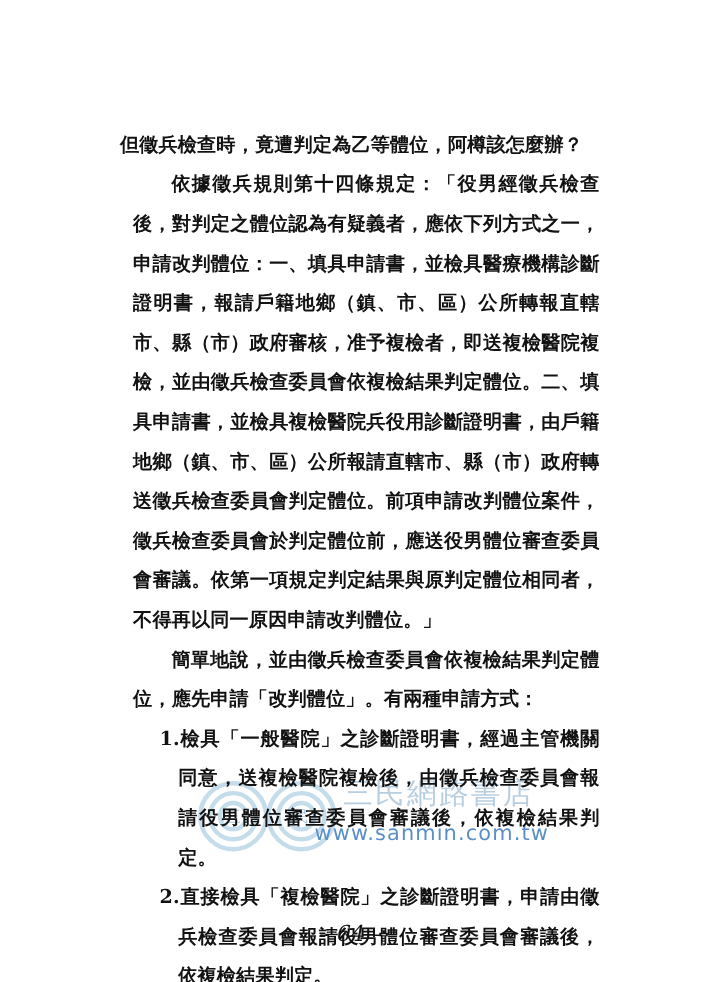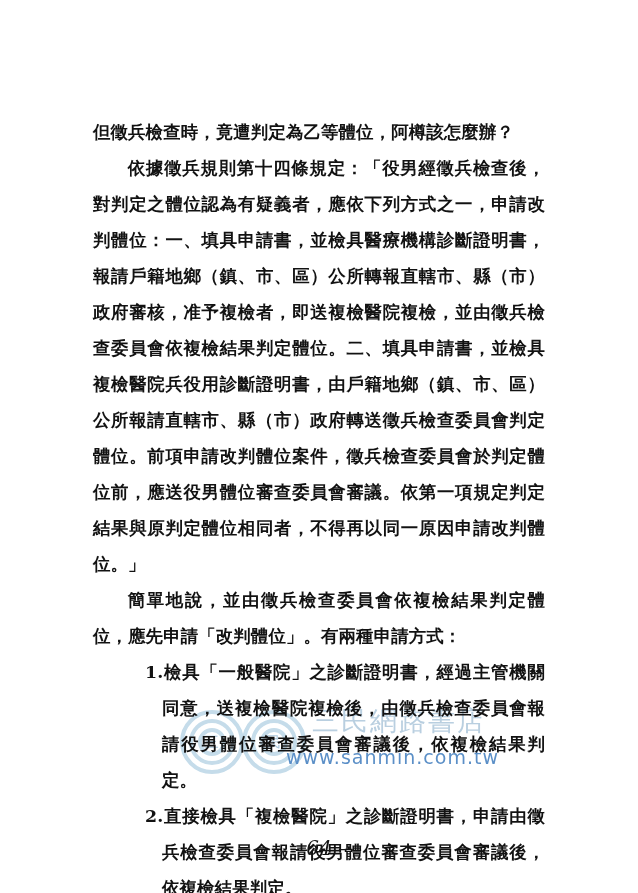--- a/index.html
+++ b/index.html
@@ -44,22 +44,22 @@
     font-size: 17.4px;
     line-height: 36px;
     color: #121212;
     text-align: justify;
     text-justify: inter-character;
     letter-spacing: 0.15px;
     margin: 0;
     font-family: "DejaVu Serif", "Liberation Serif", serif;
     font-weight: 600;
   }
-  .para.indent { text-indent: 2em; }
-  .para.noindent { text-indent: 0; }
+  .para.indent { text-indent: 2em; margin-left: 28px; }
+  .para.noindent { text-indent: 0; margin-left: 16px; }
 
   
   .list {
     margin: 0;
     padding: 0;
     list-style: none;
   }
   .list-item {
     position: relative;
     padding-left: 52px;

